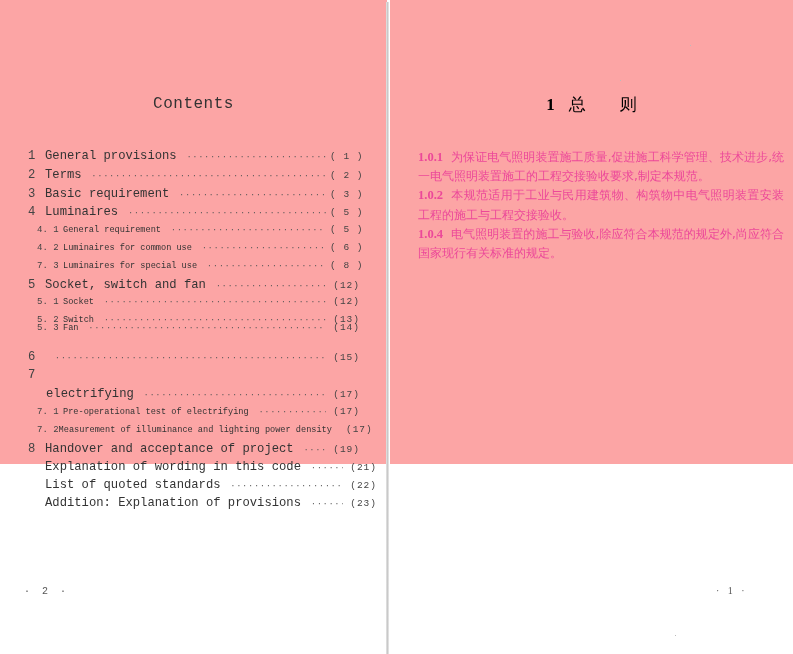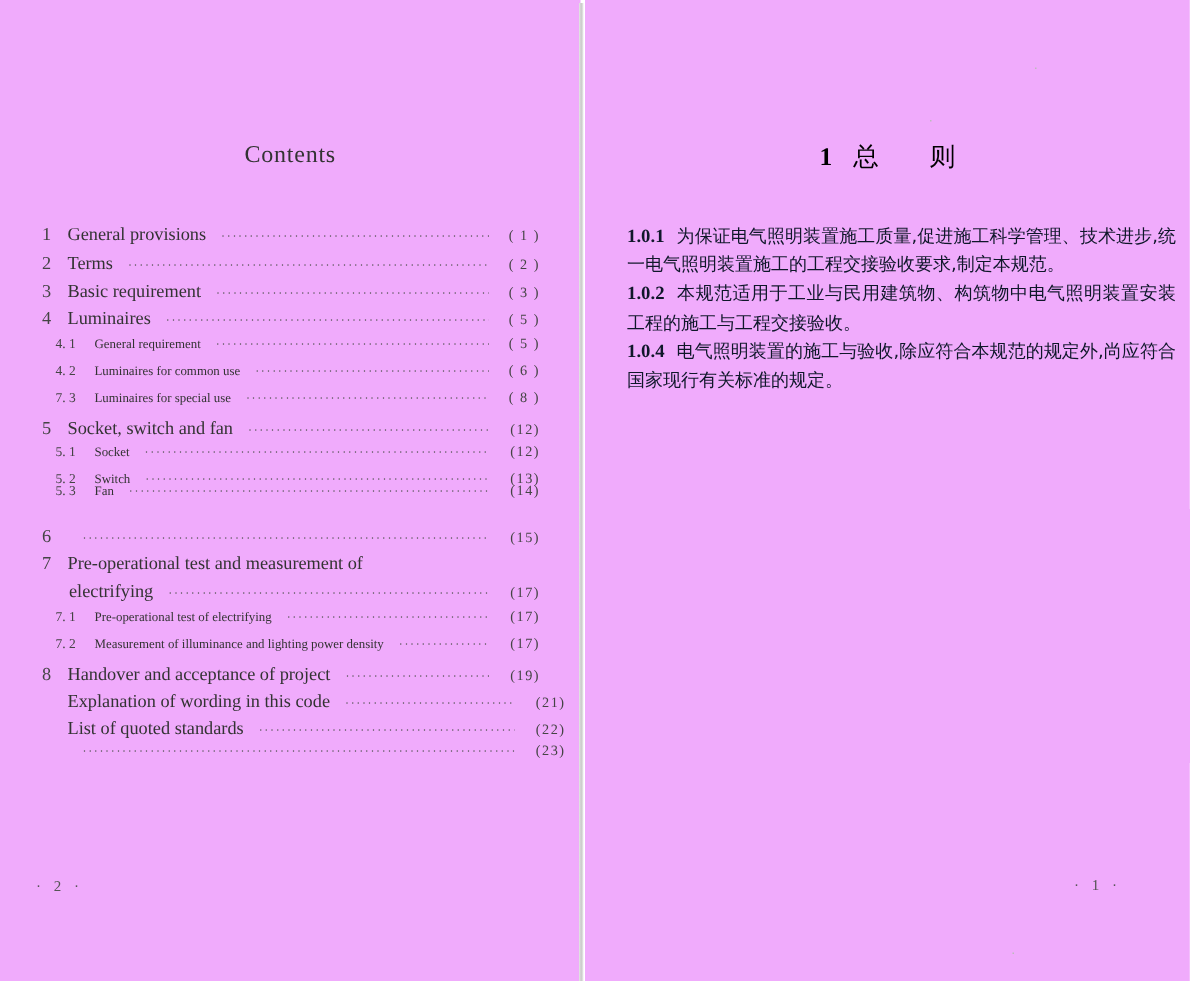--- a/index.html
+++ b/index.html
@@ -2,21 +2,21 @@
 <html><head>
 <meta charset="utf-8">
 <style>
   html, body { margin: 0; padding: 0; }
   body {
     width: 793px; height: 654px; position: relative; overflow: hidden;
     background: #ffffff;
     font-family: "Liberation Serif", "DejaVu Serif", serif;
     color: #3a3a3a;
   }
-  .page { position: absolute; top: 0; height: 654px; background: #f0abfc; }
+  .page { position: absolute; top: 0; height: 464px; background: #fca5a5; font-family: Liberation Mono, monospace; }
   .page-left { left: 0; width: 387px; }
   .page-right { left: 390px; width: 403px; }
   .spine {
     position: absolute; left: 386px; top: 2px; width: 3px; height: 652px;
     background: linear-gradient(to right, #e6e6e6, #c9c9c9, #ececec);
   }
   .title-contents {
     position: absolute; top: 95px; left: 0; width: 387px; text-align: center;
     font-size: 16px; letter-spacing: 0.5px; color: #333;
   }
@@ -41,21 +41,21 @@
   .pg { font-size: 9.5px; color: #444; width: 30px; text-align: right; margin-right: 27px; letter-spacing: 1px; }
   .title-chapter {
     position: absolute; top: 93px; left: 390px; width: 403px; text-align: center;
     font-size: 17px; color: #000000; letter-spacing: 0;
   }
   .title-chapter .ch-num { font-weight: bold; margin-right: 14px; }
   .title-chapter .ch-w1 { margin-right: 34px; }
   .body-text {
     position: absolute; top: 148px; left: 418px; width: 366px;
     font-family: "DejaVu Sans", "Liberation Sans", sans-serif;
-    font-size: 12px; line-height: 19.2px; color: #0f172a; text-align: justify;
+    font-size: 12px; line-height: 19.2px; color: #ec4899; text-align: justify;
   }
   .para { margin: 0; }
   .clause-no { font-weight: bold; font-family: "Liberation Serif", serif; margin-right: 8px; font-size: 12.5px; }
   .folio {
     position: absolute; font-size: 10px; color: #555; letter-spacing: 3px;
   }
   .folio-left { left: 24px; top: 586px; }
   .folio-right { left: 716px; top: 585px; }
   .speck { position: absolute; width: 1px; height: 1px; background: #bbb; }
 </style>
@@ -132,21 +132,20 @@
       <span class="dots">·······························································································</span>
       <span class="pg">(14)</span>
     </div>
     <div class="toc-row lvl1" style="top:201px;width:387px">
       <span class="num">6</span>
       <span class="dots">·······························································································</span>
       <span class="pg">(15)</span>
     </div>
     <div class="toc-row lvl1" style="top:219px;width:387px">
       <span class="num">7</span>
-      <span class="label">Pre-operational test and measurement of</span>
     </div>
     <div class="toc-row lvl1" style="top:238px;width:387px">
       <span class="label cont">electrifying</span>
       <span class="dots">·······························································································</span>
       <span class="pg">(17)</span>
     </div>
     <div class="toc-row lvl2" style="top:257px;width:387px">
       <span class="num">7. 1</span>
       <span class="label">Pre-operational test of electrifying</span>
       <span class="dots">·······························································································</span>
@@ -168,20 +167,21 @@
       <span class="label">Explanation of wording in this code</span>
       <span class="dots">·······························································································</span>
       <span class="pg">(21)</span>
     </div>
     <div class="toc-row plain" style="top:329px;width:359px">
       <span class="label">List of quoted standards</span>
       <span class="dots">·······························································································</span>
       <span class="pg">(22)</span>
     </div>
     <div class="toc-row plain" style="top:347px;width:359px">
+      <span class="label">Addition: Explanation of provisions</span>
       <span class="dots">·······························································································</span>
       <span class="pg">(23)</span>
     </div>
   </div>
 
   <div class="folio folio-left">· 2 ·</div>
 </div>
 
 <div class="spine"></div>
 

